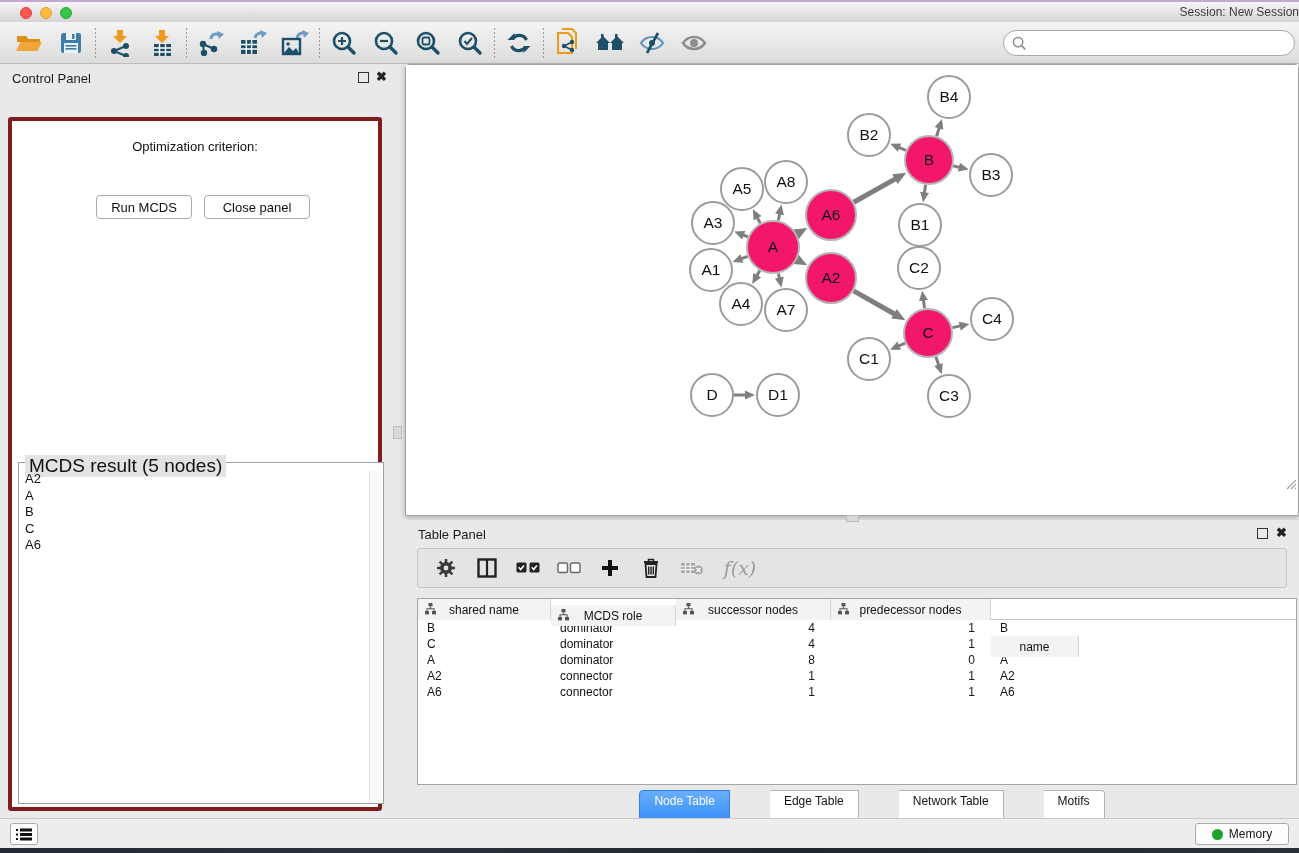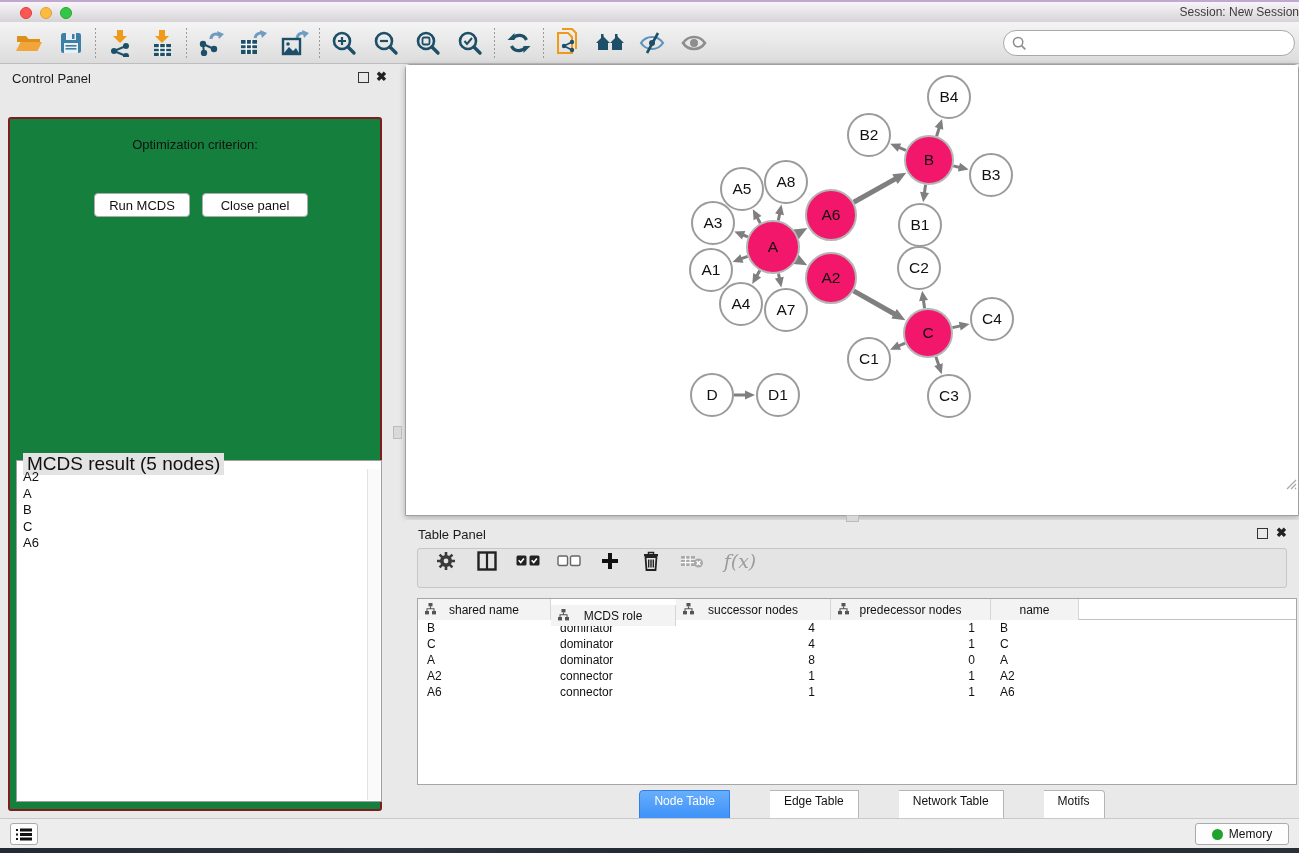--- a/index.html
+++ b/index.html
@@ -34,21 +34,21 @@
   .float-ico { position:absolute; top:8px; width:11px; height:11px; border:1.5px solid #333; }
   .close-ico { position:absolute; top:5px; font-size:13px; font-weight:bold; color:#222; }
 
   .cp-tabs { position:absolute; left:0; top:32px; width:100%; display:flex; justify-content:center; }
   .cp-tab { font-size:13px; padding:3px 14px 4px; background:#fff; border:1px solid #b5b5b5; border-left:none; color:#111; }
   .cp-tab:first-child { border-left:1px solid #b5b5b5; border-radius:4px 0 0 4px; }
   .cp-tab:last-child { border-radius:0 4px 4px 0; }
   .cp-tab.active { background:linear-gradient(#68aefc,#2e87f8); border-color:#2e7fe8; color:#fff; }
 
   #cp-inner { position:absolute; left:8px; top:53px; width:374px; height:694px;
-    background:#15803d; border:2px solid #7f1d1d; border-radius:3px; }
+    background:#ffffff; border:4px solid #7f1d1d; border-radius:3px; }
   #opt-label { position:absolute; left:0; top:18px; width:100%; text-align:center; font-size:13px; color:#111; }
   #criterion { position:absolute; left:35px; top:40px; width:312px; height:25px; background:#fff;
     border:1px solid #ababab; border-radius:4px; display:flex; align-items:center; }
   #criterion .val { flex:1; font-size:13px; padding-left:8px; color:#111; }
   #criterion .stepper { width:21px; height:25px; margin-right:-1px; border-radius:0 4px 4px 0;
     background:linear-gradient(#6cb0fd,#2e87f8); display:flex; flex-direction:column; align-items:center; justify-content:center; gap:2px;}
   .tri-up { width:0;height:0;border-left:4px solid transparent;border-right:4px solid transparent;border-bottom:5px solid #fff;}
   .tri-dn { width:0;height:0;border-left:4px solid transparent;border-right:4px solid transparent;border-top:5px solid #fff;}
   .cp-btn { position:absolute; top:74px; height:24px; background:#fff; border:1px solid #ababab;
     border-radius:4px; font-size:13px; color:#111; display:flex; align-items:center; justify-content:center; }
@@ -72,21 +72,21 @@
   #net-titlebar .t-grn{ top:6px; left:52px; width:11px; height:11px; background:#33c748; border:1px solid #27a532;}
   #net-title { width:100%; text-align:center; line-height:23px; font-size:12.5px; color:#1d1d1d; }
   #net-canvas { position:relative; width:892px; height:426px; background:#fff; }
   #graph-svg { position:absolute; left:0; top:0; }
   #resize-grip { position:absolute; right:1px; bottom:1px; }
 
   
   #table-panel { left:405px; top:520px; width:894px; height:298px; background:#e9e9e9; }
   #tp-toolbar { position:absolute; left:12px; top:28px; width:870px; height:40px;
     background:#e4e4e4; border:1px solid #c6c6c6; border-radius:3px;
-    display:flex; align-items:flex-start; gap:17px; padding-left:16px; }
+    display:flex; align-items:center; gap:17px; padding-left:16px; }
   .tp-ico { display:flex; align-items:center; justify-content:center; width:24px; height:24px; }
   .fx-txt { font-family:"DejaVu Serif",serif; font-style:italic; font-size:19px; color:#9c9c9c; }
 
   #node-table { position:absolute; left:12px; top:78px; width:880px; height:187px;
     background:#fff; border:1px solid #a6a6a6; }
   #nt-header { display:flex; height:21px; border-bottom:1px solid #c2c2c2; }
   .nt-hcell { position:relative; background:#f3f3f3; border-right:1px solid #d6d6d6; height:21px;
     display:flex; align-items:center; justify-content:center; font-size:12px; color:#111; }
   .nt-hcell svg { position:absolute; left:7px; top:4px; }
   .nt-row { display:flex; height:16px; }
@@ -471,21 +471,21 @@
         </div>
         <div class="nt-hcell" style="width: 160px;">
           <svg width="11" height="12" viewBox="0 0 11 12">
             <rect x="3.5" y="0" width="4" height="3.4" fill="#555"></rect>
             <rect x="0" y="8" width="4" height="3.4" fill="#555"></rect>
             <rect x="7" y="8" width="4" height="3.4" fill="#555"></rect>
             <path d="M5.5 3.4v2.3M2 8V5.7h7V8" stroke="#555" stroke-width="1.1" fill="none"></path>
           </svg>
           <span>predecessor nodes</span>
         </div>
-        <div class="nt-hcell" style="width: 88px;">
+        <div class="nt-hcell" style="width: 88px; margin-top: 37px;">
           <span>name</span>
         </div>
       </div>
     <div id="nt-body">
         <div class="nt-row">
           <div class="nt-cell left" style="width: 133px;">B</div>
           <div class="nt-cell left" style="width: 125px;">dominator</div>
           <div class="nt-cell right" style="width: 155px;">4</div>
           <div class="nt-cell right" style="width: 160px;">1</div>
           <div class="nt-cell left" style="width: 88px;">B</div>

